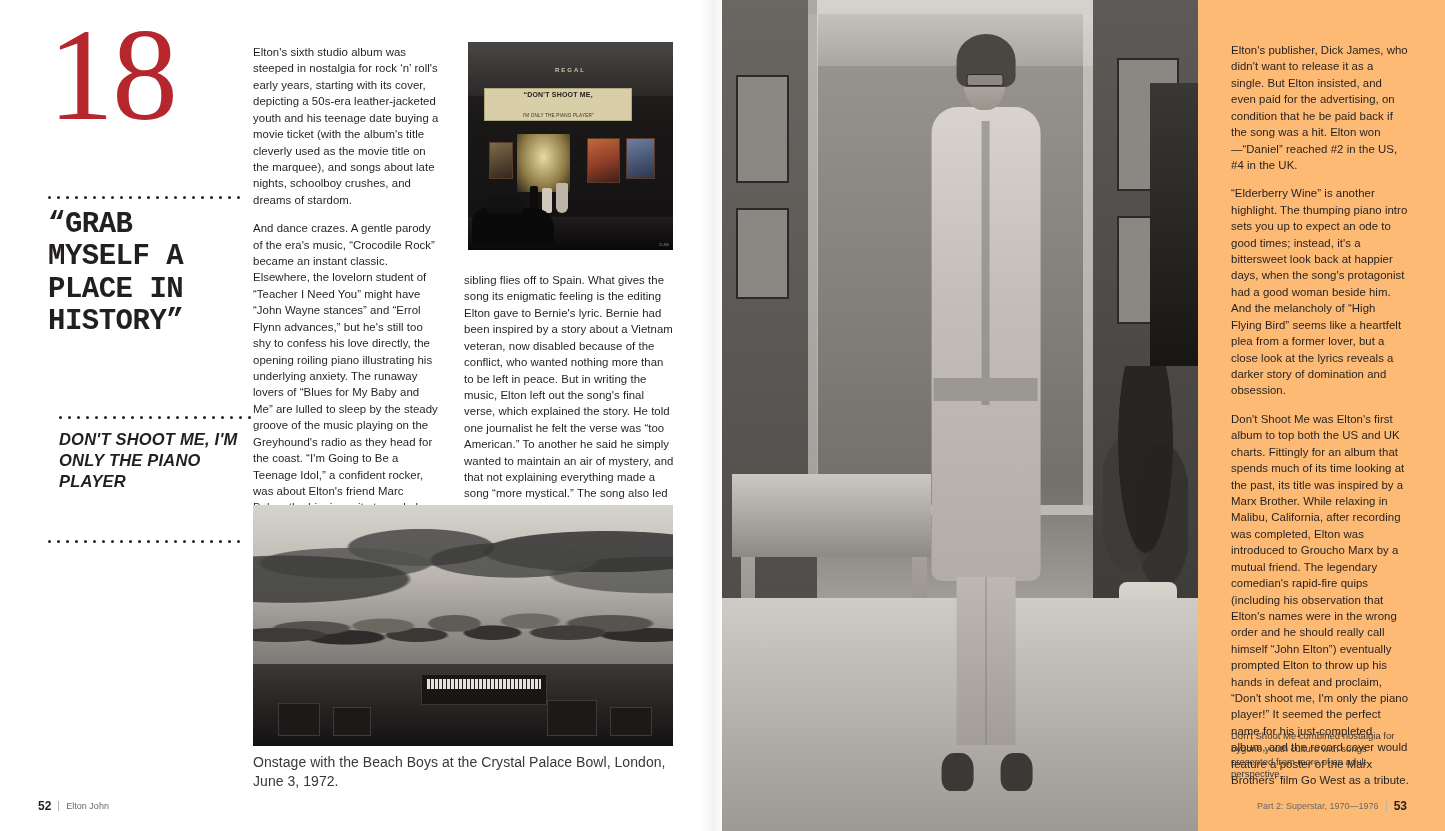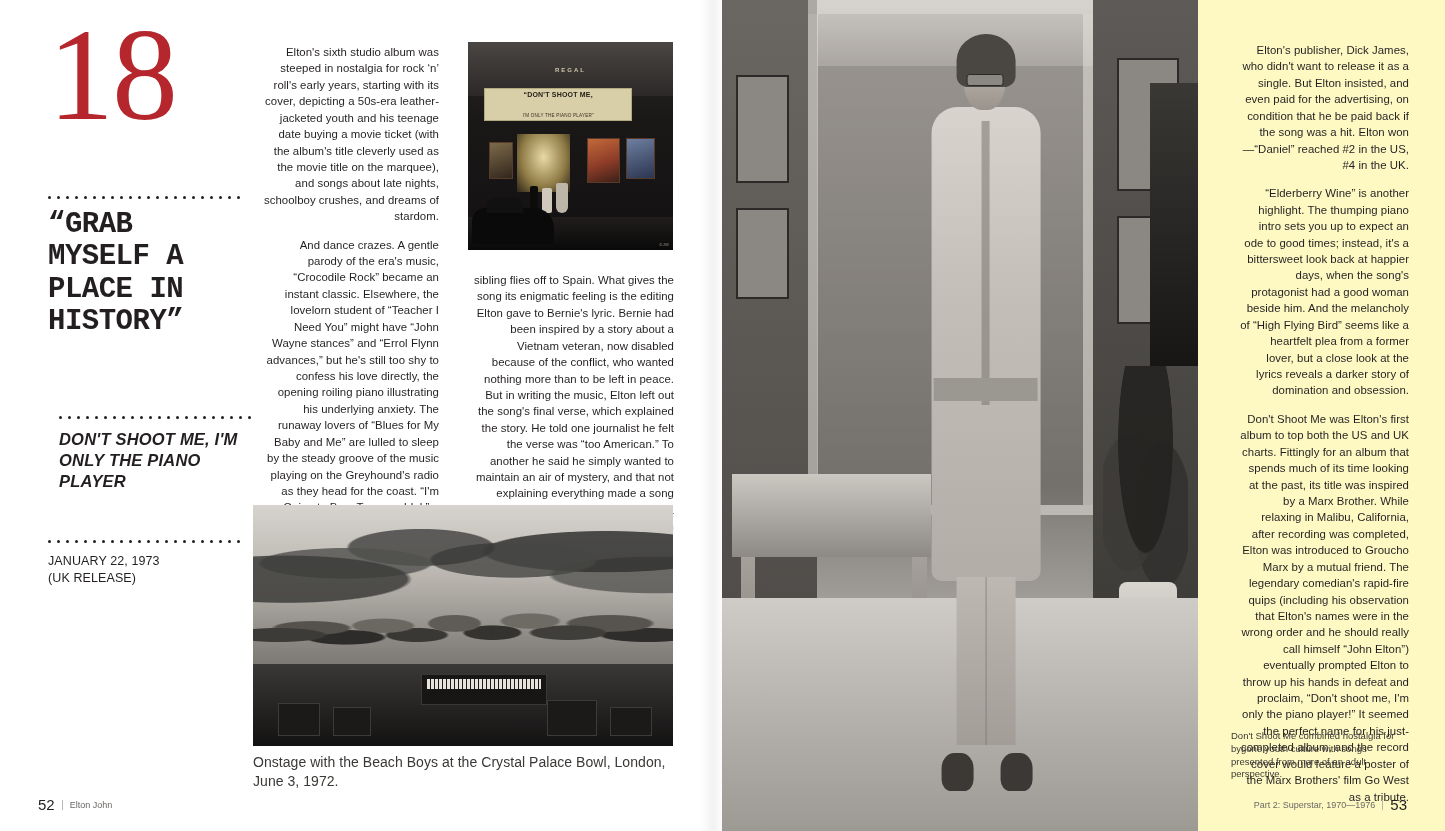--- a/index.html
+++ b/index.html
@@ -19,21 +19,21 @@
   
   .page-left {
     position: relative;
     width: 722px; height: 831px;
     background: #ffffff;
     padding: 0;
   }
   .page-right {
     position: relative;
     width: 723px; height: 831px;
-    background: #fef9c3;
+    background: #fdba74;
   }
 
   
   .chapter-number {
     position: absolute;
     left: 48px; top: 24px;
     font-family: "Liberation Serif", serif;
     font-size: 132px;
     line-height: 0.78;
     color: #b5272d;
@@ -101,24 +101,24 @@
     position: absolute;
     left: 253px; top: 44px;
     width: 186px;
   }
   .col-b {
     position: absolute;
     left: 464px; top: 272px;
     width: 210px;
   }
   .col-a p, .col-b p, .col-r p {
-    margin: 0 0 12px 9px;
+    margin: 0 0 12px 0;
     font-size: 11.4px;
     line-height: 1.44;
-    text-align: right;
+    text-align: left;
     letter-spacing: 0.05px;
   }
   .col-a p:last-child, .col-b p:last-child, .col-r p:last-child { margin-bottom: 0; }
 
   
   .album-cover {
     position: absolute;
     left: 468px; top: 42px;
     width: 205px; height: 208px;
     background: #e6e3de;
@@ -265,21 +265,21 @@
   }
 
   
   .footer-left {
     position: absolute;
     left: 38px; bottom: 18px;
     display: flex; align-items: center; gap: 7px;
     font-size: 9px; color: #6b6865;
   }
   .folio-num {
-    font-weight: 400; font-size: 15px; color: #231f20;
+    font-weight: 700; font-size: 12px; color: #231f20;
   }
   .folio-rule { width: 1px; height: 10px; background: #b9b6b2; }
 
   
   .hero-photo {
     position: absolute;
     left: 0; top: 0;
     width: 476px; height: 831px;
     overflow: hidden;
     background: #6f6c68;
@@ -499,22 +499,20 @@
           <span></span>
           <span></span>
           <span></span>
           <span></span>
           <span></span>
           <span></span>
           <span></span>
           <span></span>
           <span></span>
       </div>
-      <p class="date-line" style="white-space: pre-line;">JANUARY 22, 1973
-(UK RELEASE)</p>
     </div>
 
     <div class="col-a">
       <p>Elton's sixth studio album was steeped in nostalgia for rock ‘n’ roll's early years, starting with its cover, depicting a 50s-era leather-jacketed youth and his teenage date buying a movie ticket (with the album's title cleverly used as the movie title on the marquee), and songs about late nights, schoolboy crushes, and dreams of stardom.</p>
       <p>And dance crazes. A gentle parody of the era's music, “Crocodile Rock” became an instant classic. Elsewhere, the lovelorn student of “Teacher I Need You” might have “John Wayne stances” and “Errol Flynn advances,” but he's still too shy to confess his love directly, the opening roiling piano illustrating his underlying anxiety. The runaway lovers of “Blues for My Baby and Me” are lulled to sleep by the steady groove of the music playing on the Greyhound's radio as they head for the coast. “I'm Going to Be a Teenage Idol,” a confident rocker, was about Elton's friend Marc Bolan, the hippie sprite turned glam rocker, with whom Elton enjoyed a friendly rivalry.</p>
       <p>But there were also songs from a more adult perspective. In “Daniel,” a brother watches with sadness as his elder</p>
     </div>
 
     <div class="col-b">
       <p>sibling flies off to Spain. What gives the song its enigmatic feeling is the editing Elton gave to Bernie's lyric. Bernie had been inspired by a story about a Vietnam veteran, now disabled because of the conflict, who wanted nothing more than to be left in peace. But in writing the music, Elton left out the song's final verse, which explained the story. He told one journalist he felt the verse was “too American.” To another he said he simply wanted to maintain an air of mystery, and that not explaining everything made a song “more mystical.” The song also led to a dispute with</p>

